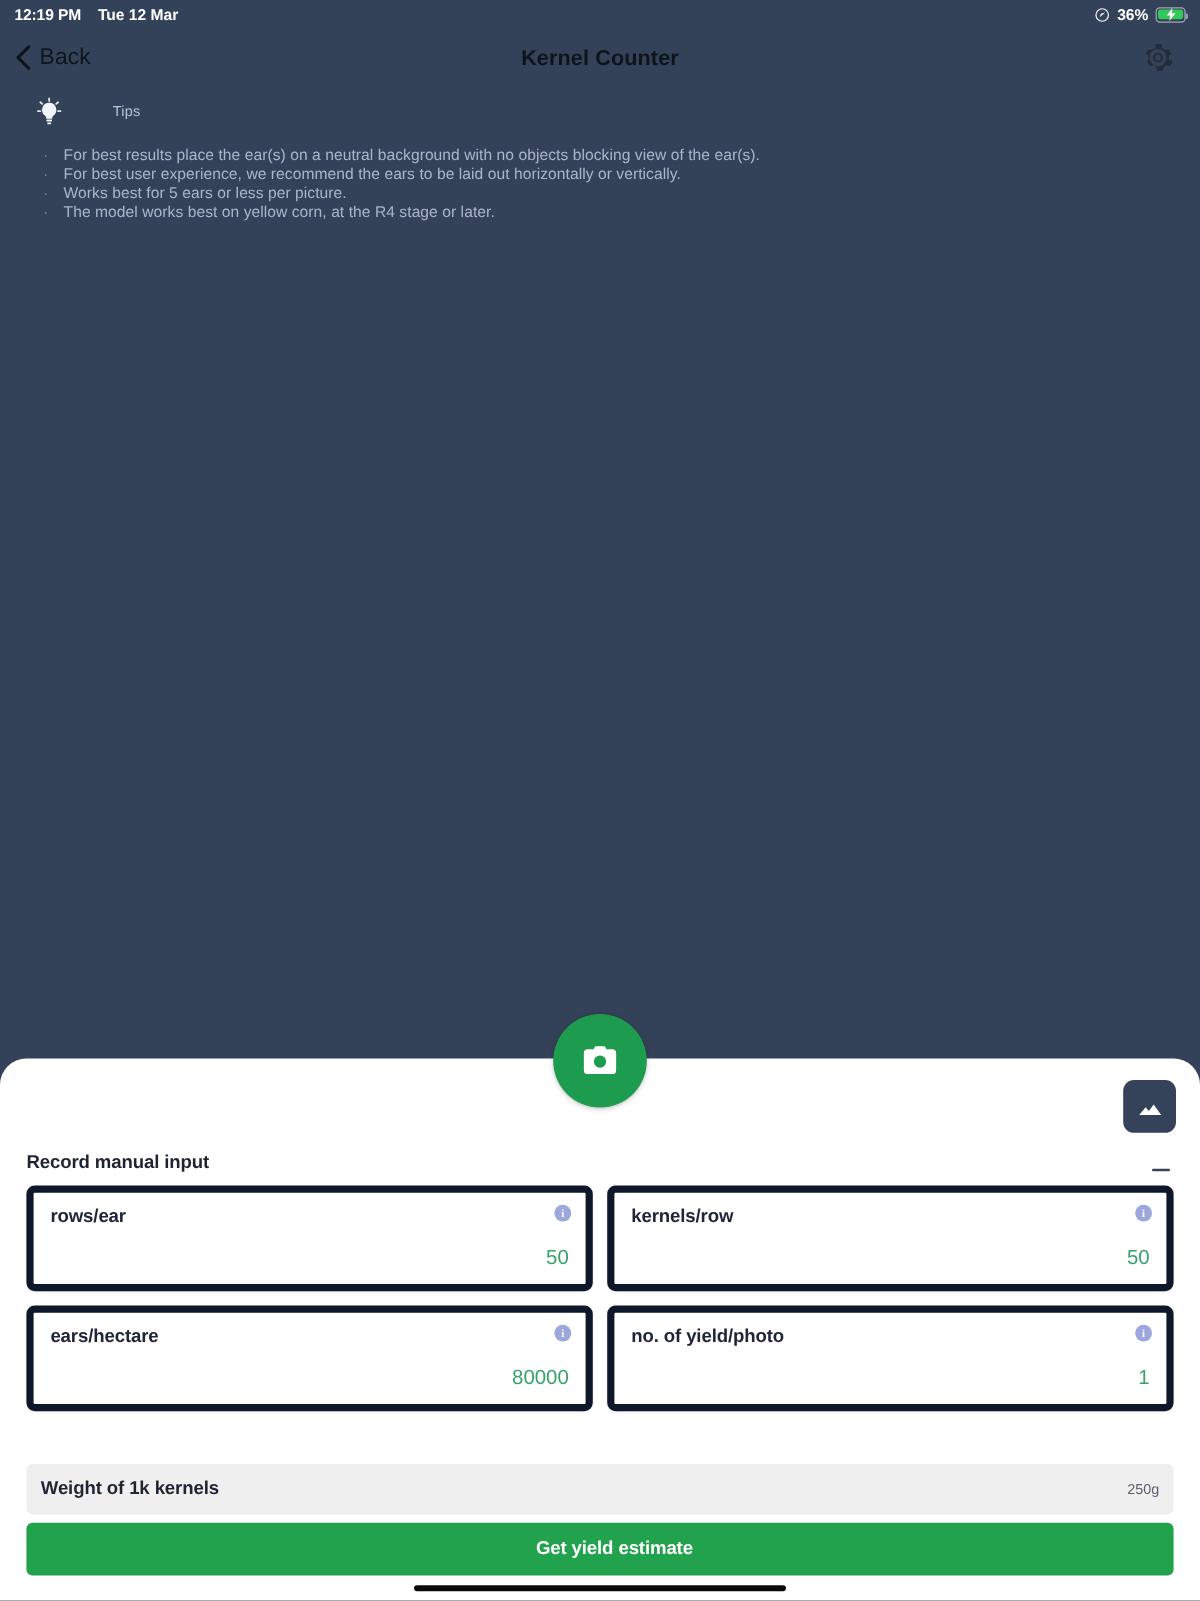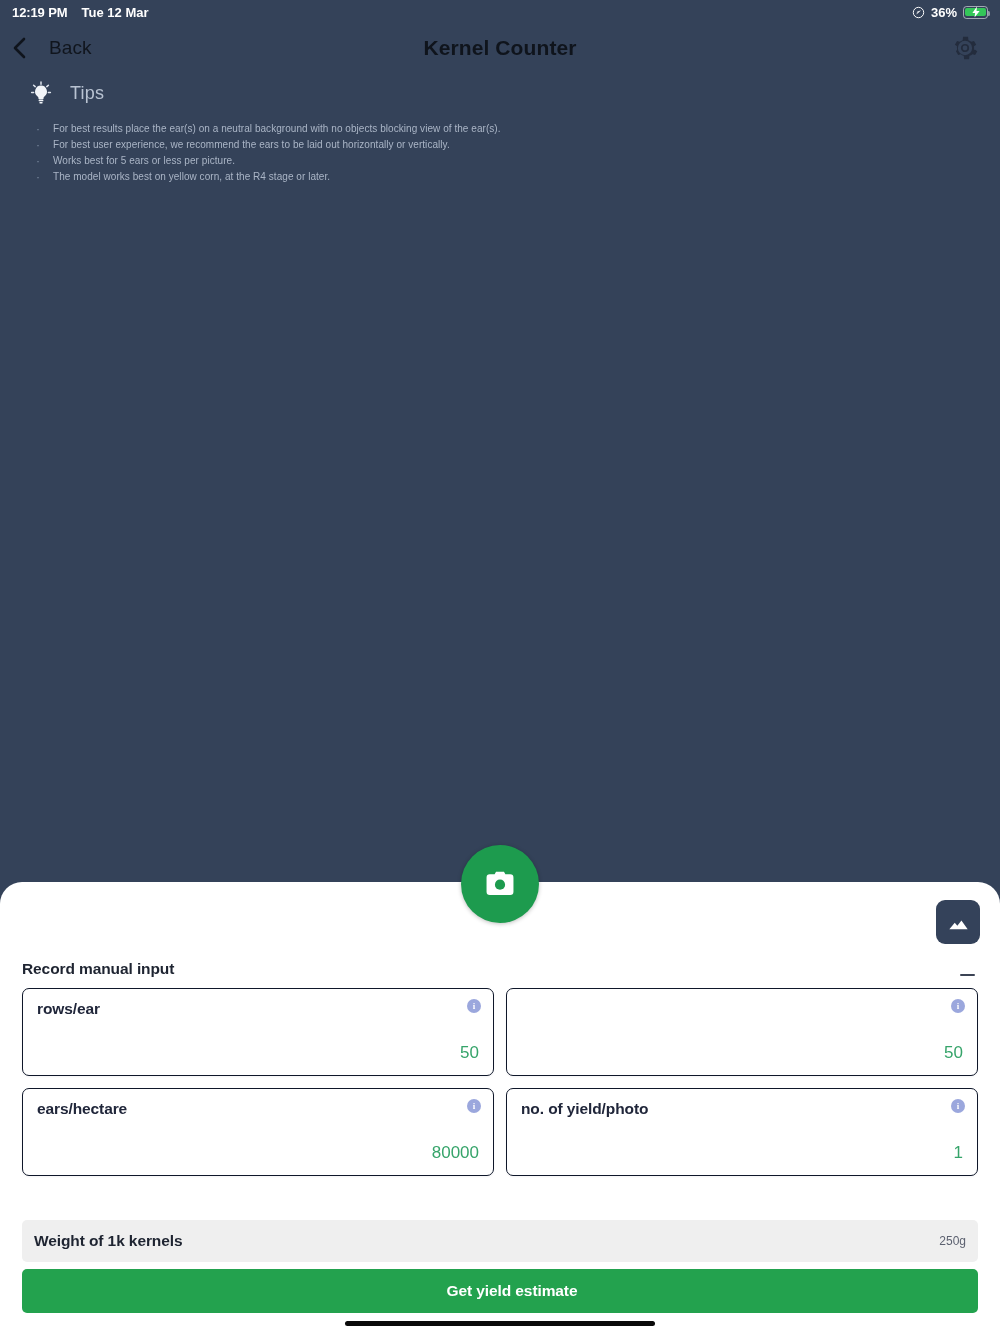--- a/index.html
+++ b/index.html
@@ -33,44 +33,44 @@
   }
   .battery-fill { width: 100%; height: 100%; background: #34c759; border-radius: 2px; }
   .bolt { position: absolute; left: 50%; top: 50%; transform: translate(-50%,-50%); width: 9px; height: 11px; }
 
   
   .navbar {
     position: absolute; top: 26px; left: 0; width: 1000px; height: 44px;
     display: flex; align-items: center;
   }
   .back-btn {
-    display: flex; align-items: center; gap: 23px;
+    display: flex; align-items: center; gap: 7px;
     margin-left: 12px; color: #11161f; cursor: pointer;
   }
   .back-chevron { width: 14px; height: 22px; display: block; }
   .back-label { font-size: 19px; font-weight: 400; color: #10151d; letter-spacing: .1px; }
   .nav-title {
     position: absolute; left: 0; width: 1000px; text-align: center;
-    font-size: 21px; font-weight: 700; color: #0f141c; letter-spacing: .1px;
+    font-size: 18px; font-weight: 700; color: #0f141c; letter-spacing: .1px;
   }
   .gear-btn {
     margin-left: auto; margin-right: 20px; width: 30px; height: 30px;
     display: flex; align-items: center; justify-content: center; cursor: pointer;
     position: relative; z-index: 2;
   }
 
   
   .tips { position: absolute; top: 80px; left: 0; width: 1000px; }
   .tips-head { display: flex; align-items: center; gap: 16px; padding-left: 28px; }
   .bulb { width: 26px; height: 26px; display: block; }
-  .tips-title { font-size: 18px; font-weight: 400; color: #b9c3d2; letter-spacing: .2px; }
+  .tips-title { font-size: 12px; font-weight: 400; color: #b9c3d2; letter-spacing: .2px; margin-left: 24px; }
   .tips-list { margin-top: 15px; padding-left: 36px; }
   .tip-row { display: flex; align-items: flex-start; gap: 13px; line-height: 16px; }
   .tip-dot { color: #7e8ca1; font-size: 12px; line-height: 16px; }
-  .tip-text { color: #aab5c6; font-size: 10px; line-height: 16px; letter-spacing: .05px; }
+  .tip-text { color: #aab5c6; font-size: 13px; line-height: 16px; letter-spacing: .05px; }
 
   
   .fab {
     position: absolute; left: 461px; top: 845px; width: 78px; height: 78px;
     border-radius: 50%; background: #1d9b4e;
     display: flex; align-items: center; justify-content: center;
     cursor: pointer; z-index: 5;
     box-shadow: 0 1px 4px rgba(0,0,0,.25);
   }
   .fab svg { width: 34px; height: 34px; display: block; }
@@ -97,21 +97,21 @@
   }
   .collapse-bar { width: 15px; height: 2px; background: #3b4354; border-radius: 1px; }
 
   
   .cards {
     position: absolute; left: 22px; top: 106px;
     width: 956px; display: flex; flex-wrap: wrap; gap: 12px;
   }
   .card {
     width: 472px; height: 88px; background: #ffffff;
-    border: 1px solid #0f172a; border-radius: 7px;
+    border: 6px solid #0f172a; border-radius: 7px;
     position: relative; padding: 11px 14px; cursor: text;
     box-shadow: 0 1px 2px rgba(30,35,50,.05);
   }
   .card-label { font-size: 15.5px; font-weight: 700; color: #20263a; letter-spacing: -.1px; }
   .card-value {
     position: absolute; right: 14px; bottom: 12px;
     font-size: 17px; color: #36a46a; font-weight: 400; text-align: center;
   }
   .info-icon {
     position: absolute; right: 12px; top: 10px;
@@ -247,20 +247,21 @@
 
     <div class="card">
       <div class="card-label">rows/ear</div>
       <div class="info-icon">
           <span>i</span>
         </div>
       <div class="card-value">50</div>
     </div>
 
     <div class="card">
+      <div class="card-label">kernels/row</div>
       <div class="info-icon">
           <span>i</span>
         </div>
       <div class="card-value">50</div>
     </div>
 
     <div class="card">
       <div class="card-label">ears/hectare</div>
       <div class="info-icon">
           <span>i</span>

